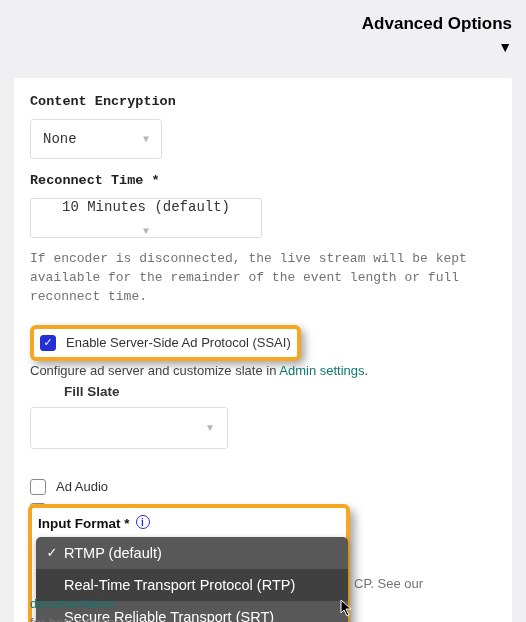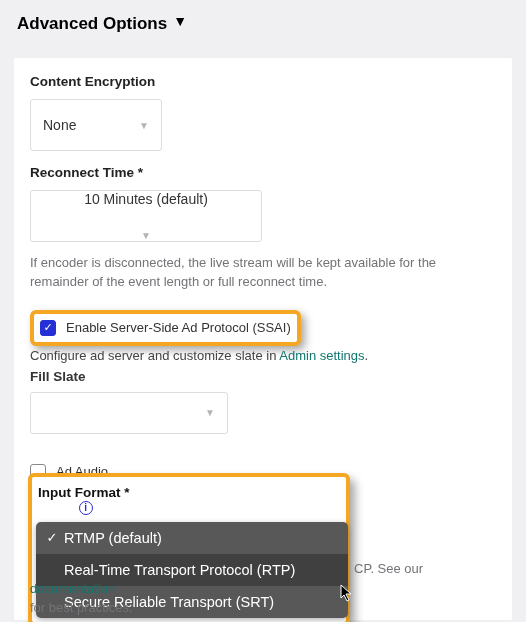--- a/index.html
+++ b/index.html
@@ -8,33 +8,34 @@
       background: #f0f0f2;
       width: 526px;
       height: 622px;
       overflow: hidden;
       color: #333;
       font-size: 13px;
     }
     .container { padding: 8px 14px; }
     .header {
       display: flex;
-      align-items: flex-start;
+      align-items: flex-end;
       gap: 6px;
-      padding: 14px 14px 16px 17px;
+      padding: 14px 14px 16px 32px;
+      flex-direction: column;
     }
     .header-title { font-size: 17px; font-weight: 800; color: #000; }
     .collapse-caret { font-size: 14px; color: #000; line-height: 1; }
     .panel { background: #fff; padding: 16px 16px 20px 16px; border-radius: 2px; position: relative; }
-    .field { margin-bottom: 14px; }
+    .field { margin-bottom: 14px; font-family: Liberation Mono, monospace; }
     .label { font-size: 13.5px; font-weight: 700; color: #222; display: inline-block; margin-bottom: 10px; }
     .select {
       display: flex; align-items: center; justify-content: space-between;
       border: 1px solid #ddd; background: #fff; border-radius: 3px;
-      height: 52px; padding: 0 12px; cursor: pointer; color: #333;
+      height: 40px; padding: 0 12px; cursor: pointer; color: #333;
       font-size: 14px;
     }
     .select.small { width: 132px; }
     .select.medium { width: 232px; flex-direction: column; }
     .select.large { width: 198px; }
     .select-caret { color: #b5b5b8; font-size: 10px; }
     .helptext { color: #737378; font-size: 13px; line-height: 1.45; margin-top: 12px; }
     .checkbox-row { display: flex; align-items: center; gap: 10px; margin: 8px 0; }
     .checkbox {
       width: 16px; height: 16px; border: 1.5px solid #888; border-radius: 3px;
@@ -49,21 +50,21 @@
       box-shadow: 4px 4px 8px rgba(0,0,0,0.35);
       background: #fff;
     }
     .highlight-box.large-hl {
       position: absolute; left: 14px; width: 322px; padding: 8px 4px 4px 4px;
       box-shadow: 5px 6px 10px rgba(0,0,0,0.35);
       bottom: -8px;
     }
     .link { color: #0f766e; text-decoration: none; cursor: pointer; }
     .config-text { color: #444; font-size: 13px; margin-top: 0px; }
-    .fill-slate-label { font-size: 13.5px; font-weight: 700; margin-top: 6px; display:block; }
+    .fill-slate-label { font-size: 13.5px; font-weight: 700; margin-top: 6px; display:block;margin-left:34px; }
     .info-icon {
       display: inline-flex; width: 14px; height: 14px; border: 1.3px solid #2b2dd0; border-radius: 50%;
       align-items: center; justify-content: center; color: #2b2dd0; font-size: 10px; font-weight: 700;
       margin-left: 4px; cursor: pointer; position: relative; top: -1px;
     }
     .dropdown-menu {
       background: #585858; color: #fff; border-radius: 5px; overflow: hidden;
       width: 312px; margin: 6px 0 0 0; box-shadow: 0 2px 6px rgba(0,0,0,0.3);
     }
     .dropdown-option {
@@ -142,21 +143,21 @@
     <div class="checkbox-row">
       <span class="checkbox"></span>
       <span>Create Cloud DVR</span>
     </div>
 
     <div style="height:88px;"></div>
 
     <div class="behind-select"></div>
 
     <div class="highlight-box large-hl">
-      <div class="input-format-label" style="padding-left:2px;flex-direction:column;">
+      <div class="input-format-label" style="padding-left:2px;">
         <span>Input Format *</span>
         <span class="info-icon">i</span>
       </div>
       <div class="dropdown-menu">
         <div class="dropdown-option">
           <span class="tick">✓</span>
           <span>RTMP (default)</span>
         </div>
         <div class="dropdown-option highlighted">
           <span class="tick"></span>

